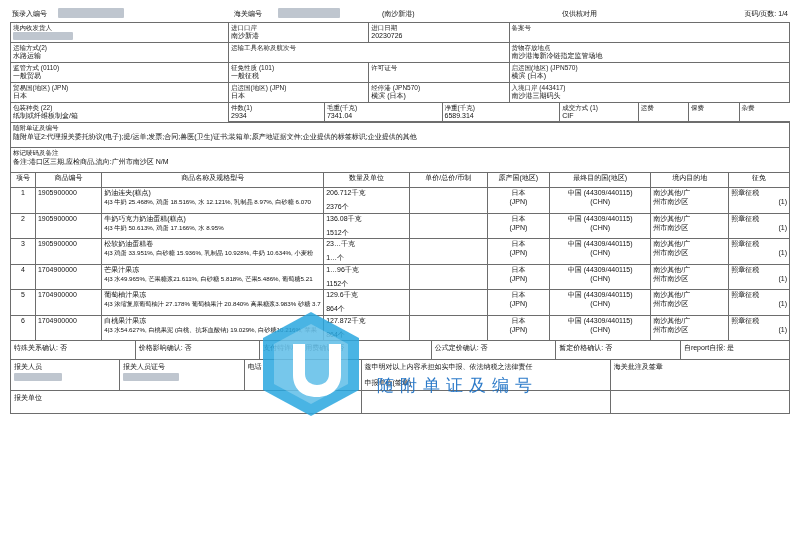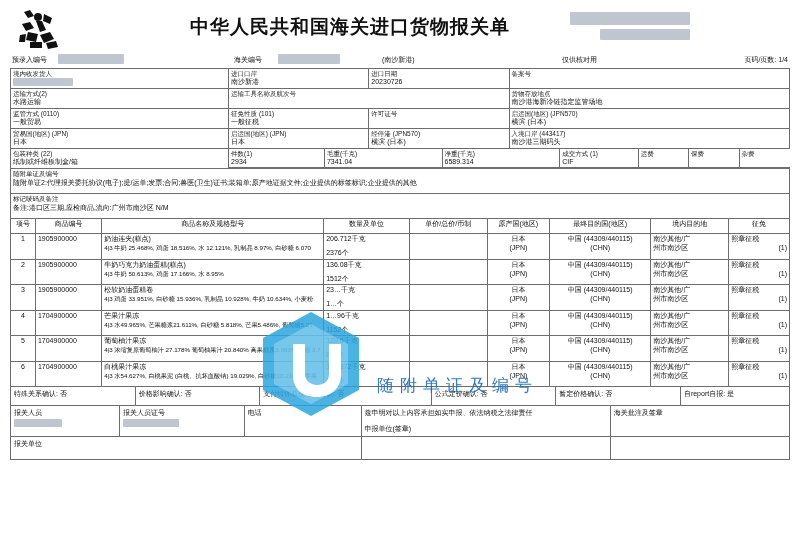--- a/index.html
+++ b/index.html
@@ -198,39 +198,20 @@
     color: #1a6fc4;
     opacity: .92;
   }
   .small { font-size: 6.2px; }
 </style>
 </head>
 <body>
 
 <div class="page">
 
-  <div class="header">
-    <svg class="logo" viewBox="0 0 46 42">
-      <g fill="#111">
-        <path d="M8 4 L14 2 L18 8 L12 10 Z"></path>
-        <circle cx="22" cy="9" r="4"></circle>
-        <path d="M20 13 L26 13 L30 22 L24 24 Z"></path>
-        <path d="M6 16 L14 14 L18 20 L10 23 Z"></path>
-        <path d="M28 6 L36 10 L34 16 L27 13 Z"></path>
-        <path d="M12 24 L22 26 L20 34 L10 32 Z"></path>
-        <path d="M24 27 L34 24 L38 31 L28 35 Z"></path>
-        <path d="M4 27 L10 26 L9 34 L3 34 Z"></path>
-        <path d="M14 34 L26 34 L26 40 L14 40 Z"></path>
-        <path d="M30 35 L40 33 L42 39 L32 41 Z"></path>
-      </g>
-    </svg>
-    <div class="doc-title">中华人民共和国海关进口货物报关单</div>
-    <div class="redact hdr-redact-1"></div>
-    <div class="redact hdr-redact-2"></div>
-  </div>
 
   <div class="topstrip">
     <span class="lbl t-prelabel">预录入编号</span>
     <span class="redact t-pre-redact"></span>
     <span class="lbl t-customs">海关编号</span>
     <span class="redact t-customs-redact"></span>
     <span class="lbl t-port">(南沙新港)</span>
     <span class="lbl t-only">仅供核对用</span>
     <span class="lbl t-page">页码/页数: 1/4</span>
   </div>

